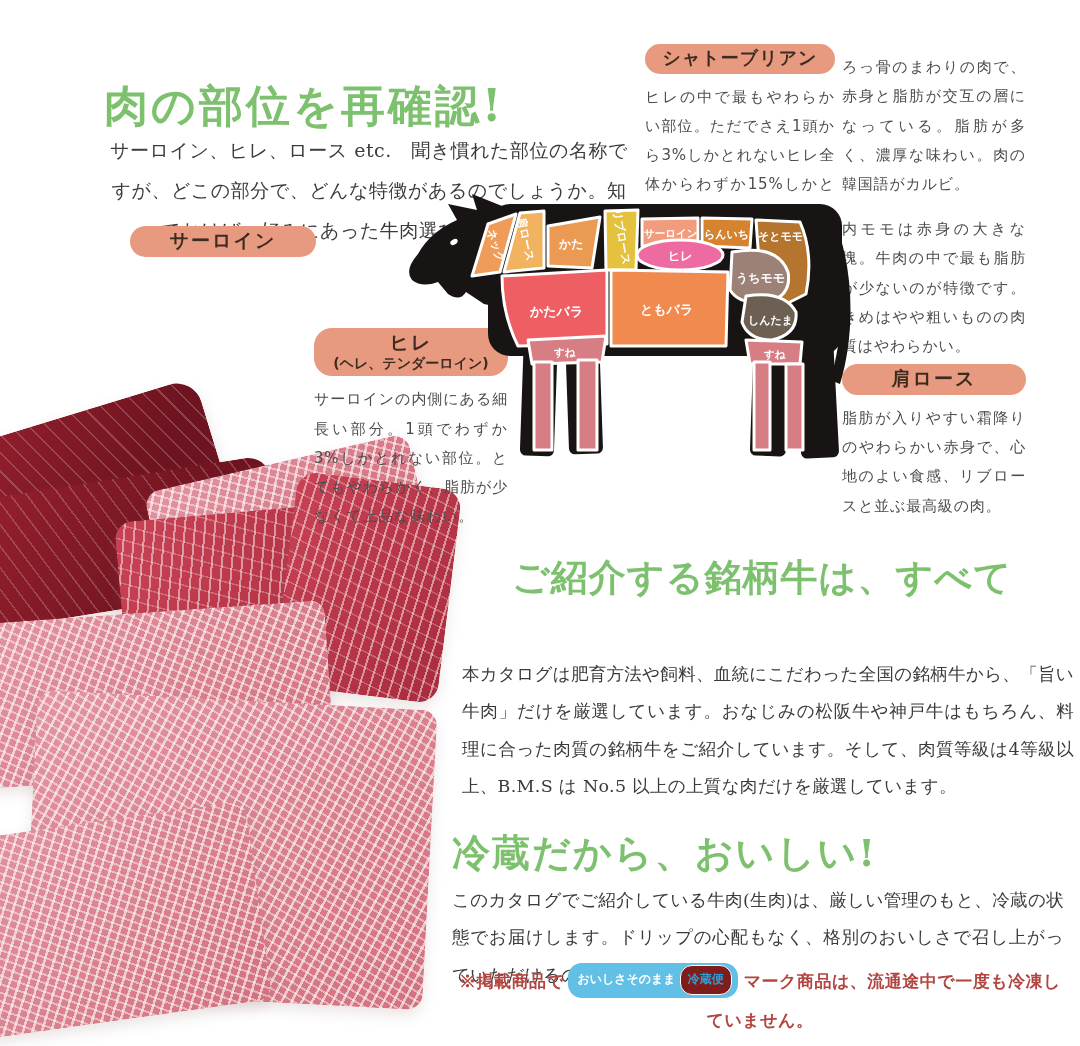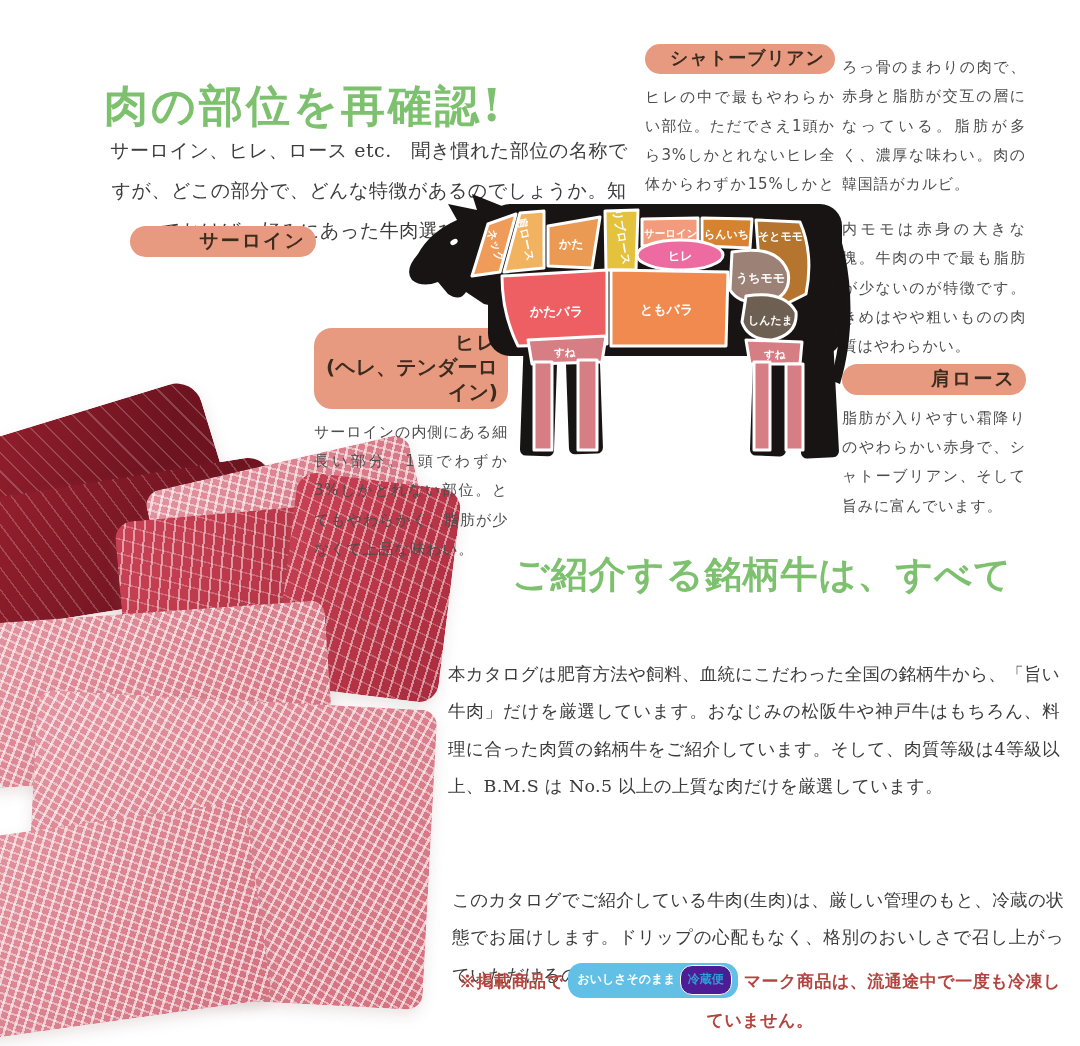--- a/index.html
+++ b/index.html
@@ -13,65 +13,65 @@
     position:absolute;left:104px;top:48px;
     font-size:44px;font-weight:bold;color:#7dc16f;letter-spacing:3px;
   }
   .intro{
     position:absolute;left:104px;top:112px;width:530px;
     font-size:19px;line-height:2.1;color:#3c3c3c;letter-spacing:.5px;
   }
   
   .cut-block{position:absolute;}
   .pill{
-    background:#e89a80;color:#3c2b1f;text-align:right;
+    background:#e89a80;color:#3c2b1f;text-align:center;
     border-radius:20px;font-weight:bold;font-size:19px;
     padding:3px 10px 4px;letter-spacing:2px;line-height:1.25;
   }
-  .pill .sub{display:block;font-size:20px;letter-spacing:0;}
+  .pill .sub{display:block;font-size:14px;letter-spacing:0;}
   .cut-desc{
     margin-top:9px;font-size:15px;line-height:1.95;color:#4d4d4d;
     letter-spacing:.8px;text-align:justify;
   }
   #block-sirloin{left:130px;top:226px;width:186px;}
   #block-hire{left:314px;top:328px;width:194px;}
   #block-chateaubriand{left:645px;top:44px;width:190px;}
   #block-bara{left:842px;top:44px;width:184px;}
   #block-momo{left:842px;top:206px;width:184px;}
   #block-katarosu{left:842px;top:364px;width:184px;}
   
   #cow-diagram{position:absolute;left:402px;top:192px;width:452px;height:274px;}
   .part-label{fill:#fff;font-weight:bold;font-family:"DejaVu Sans",sans-serif;}
   
   .headline2{
     position:absolute;left:452px;top:522px;width:620px;
-    font-size:37px;font-weight:bold;color:#7dc16f;line-height:1.35;letter-spacing:1px;font-family:Liberation Mono, monospace;
+    font-size:37px;font-weight:bold;color:#7dc16f;line-height:1.35;letter-spacing:1px;
   }
   .body-par{
     position:absolute;color:#3b3b3b;font-size:17.5px;line-height:2.15;
     letter-spacing:.3px;text-align:justify;
   }
-  #brand-body{left:448px;top:638px;width:612px;}
+  #brand-body{left:462px;top:638px;width:612px;}
   .headline3{
     position:absolute;left:452px;top:796px;
     font-size:38px;font-weight:bold;color:#7dc16f;letter-spacing:2px;
   }
   #chilled-body{left:452px;top:864px;width:612px;}
   
   .footnote{
     position:absolute;left:452px;top:946px;width:616px;
     color:#b2453f;font-size:17px;line-height:2.2;font-weight:bold;letter-spacing:.5px;
   }
   .badge{
     display:inline-block;vertical-align:middle;background:#62bfe6;color:#fff;
     border-radius:14px;padding:2px 6px 3px 9px;font-size:12px;font-weight:bold;
     font-family:"DejaVu Sans",sans-serif;letter-spacing:0;margin:0 6px 4px 4px;white-space:nowrap;
   }
   .badge .oval{
-    display:inline-block;background:#4c1d95;color:#2d9fd4;border:1.5px solid #fff;
+    display:inline-block;background:#7f1d1d;color:#2d9fd4;border:1.5px solid #fff;
     border-radius:12px;padding:0 7px 1px;margin-left:4px;font-size:12px;
   }
   
   .slice{position:absolute;box-shadow:0 6px 14px rgba(150,110,110,.18);}
   .dark{
     background:
       repeating-linear-gradient(62deg, rgba(255,255,255,.20) 0 1.5px, transparent 1.5px 13px),
       linear-gradient(125deg,#99202e,#6e1420 70%);
   }
   .medium{
@@ -126,21 +126,21 @@
   <div class="cut-block" id="block-bara">
     <p class="cut-desc">ろっ骨のまわりの肉で、赤身と脂肪が交互の層になっている。脂肪が多く、濃厚な味わい。肉の韓国語がカルビ。</p>
   </div>
 
   <div class="cut-block" id="block-momo">
     <p class="cut-desc">内モモは赤身の大きな塊。牛肉の中で最も脂肪が少ないのが特徴です。きめはやや粗いものの肉質はやわらかい。</p>
   </div>
 
   <div class="cut-block" id="block-katarosu">
     <div class="pill">肩ロース</div>
-    <p class="cut-desc">脂肪が入りやすい霜降りのやわらかい赤身で、シャトーブリアン、そして旨みに富んでいます。</p>
+    <p class="cut-desc">脂肪が入りやすい霜降りのやわらかい赤身で、心地のよい食感、リブロースと並ぶ最高級の肉。</p>
   </div>
 
   <svg id="cow-diagram" viewBox="0 0 452 274">
 
     <g>
       <rect x="86" y="12" width="354" height="152" rx="22" fill="#171413"></rect>
       <path d="M430,24 C452,70 454,140 438,192 L428,188 C444,140 442,74 420,32 Z" fill="#171413"></path>
       <rect x="120" y="140" width="34" height="124" rx="6" fill="#171413" transform="rotate(2 137 200)"></rect>
       <rect x="165" y="140" width="34" height="122" rx="6" fill="#171413" transform="rotate(-2 182 200)"></rect>
       <rect x="350" y="140" width="36" height="124" rx="6" fill="#171413" transform="rotate(2 368 200)"></rect>
@@ -189,20 +189,21 @@
       <text class="part-label" font-size="10.5" x="152" y="164">すね</text>
       <text class="part-label" font-size="10.5" x="362" y="166">すね</text>
     </g>
   </svg>
 
   <h2 class="headline2 serif">
     <span>ご紹介する銘柄牛は、すべて</span><br>
   </h2>
   <p class="body-par serif" id="brand-body">本カタログは肥育方法や飼料、血統にこだわった全国の銘柄牛から、「旨い牛肉」だけを厳選しています。おなじみの松阪牛や神戸牛はもちろん、料理に合った肉質の銘柄牛をご紹介しています。そして、肉質等級は4等級以上、B.M.S は No.5 以上の上質な肉だけを厳選しています。</p>
 
+  <h2 class="headline3 serif">冷蔵だから、おいしい!</h2>
   <p class="body-par serif" id="chilled-body">このカタログでご紹介している牛肉(生肉)は、厳しい管理のもと、冷蔵の状態でお届けします。ドリップの心配もなく、格別のおいしさで召し上がっていただけるのです。</p>
 
   <p class="footnote serif">
     <span>※掲載商品で</span><span class="badge"><span>おいしさそのまま</span><span class="oval">冷蔵便</span></span><span>マーク商品は、流通途中で一度も冷凍していません。</span><br>
     
   </p>
 
 </div>
 
 </body></html>

